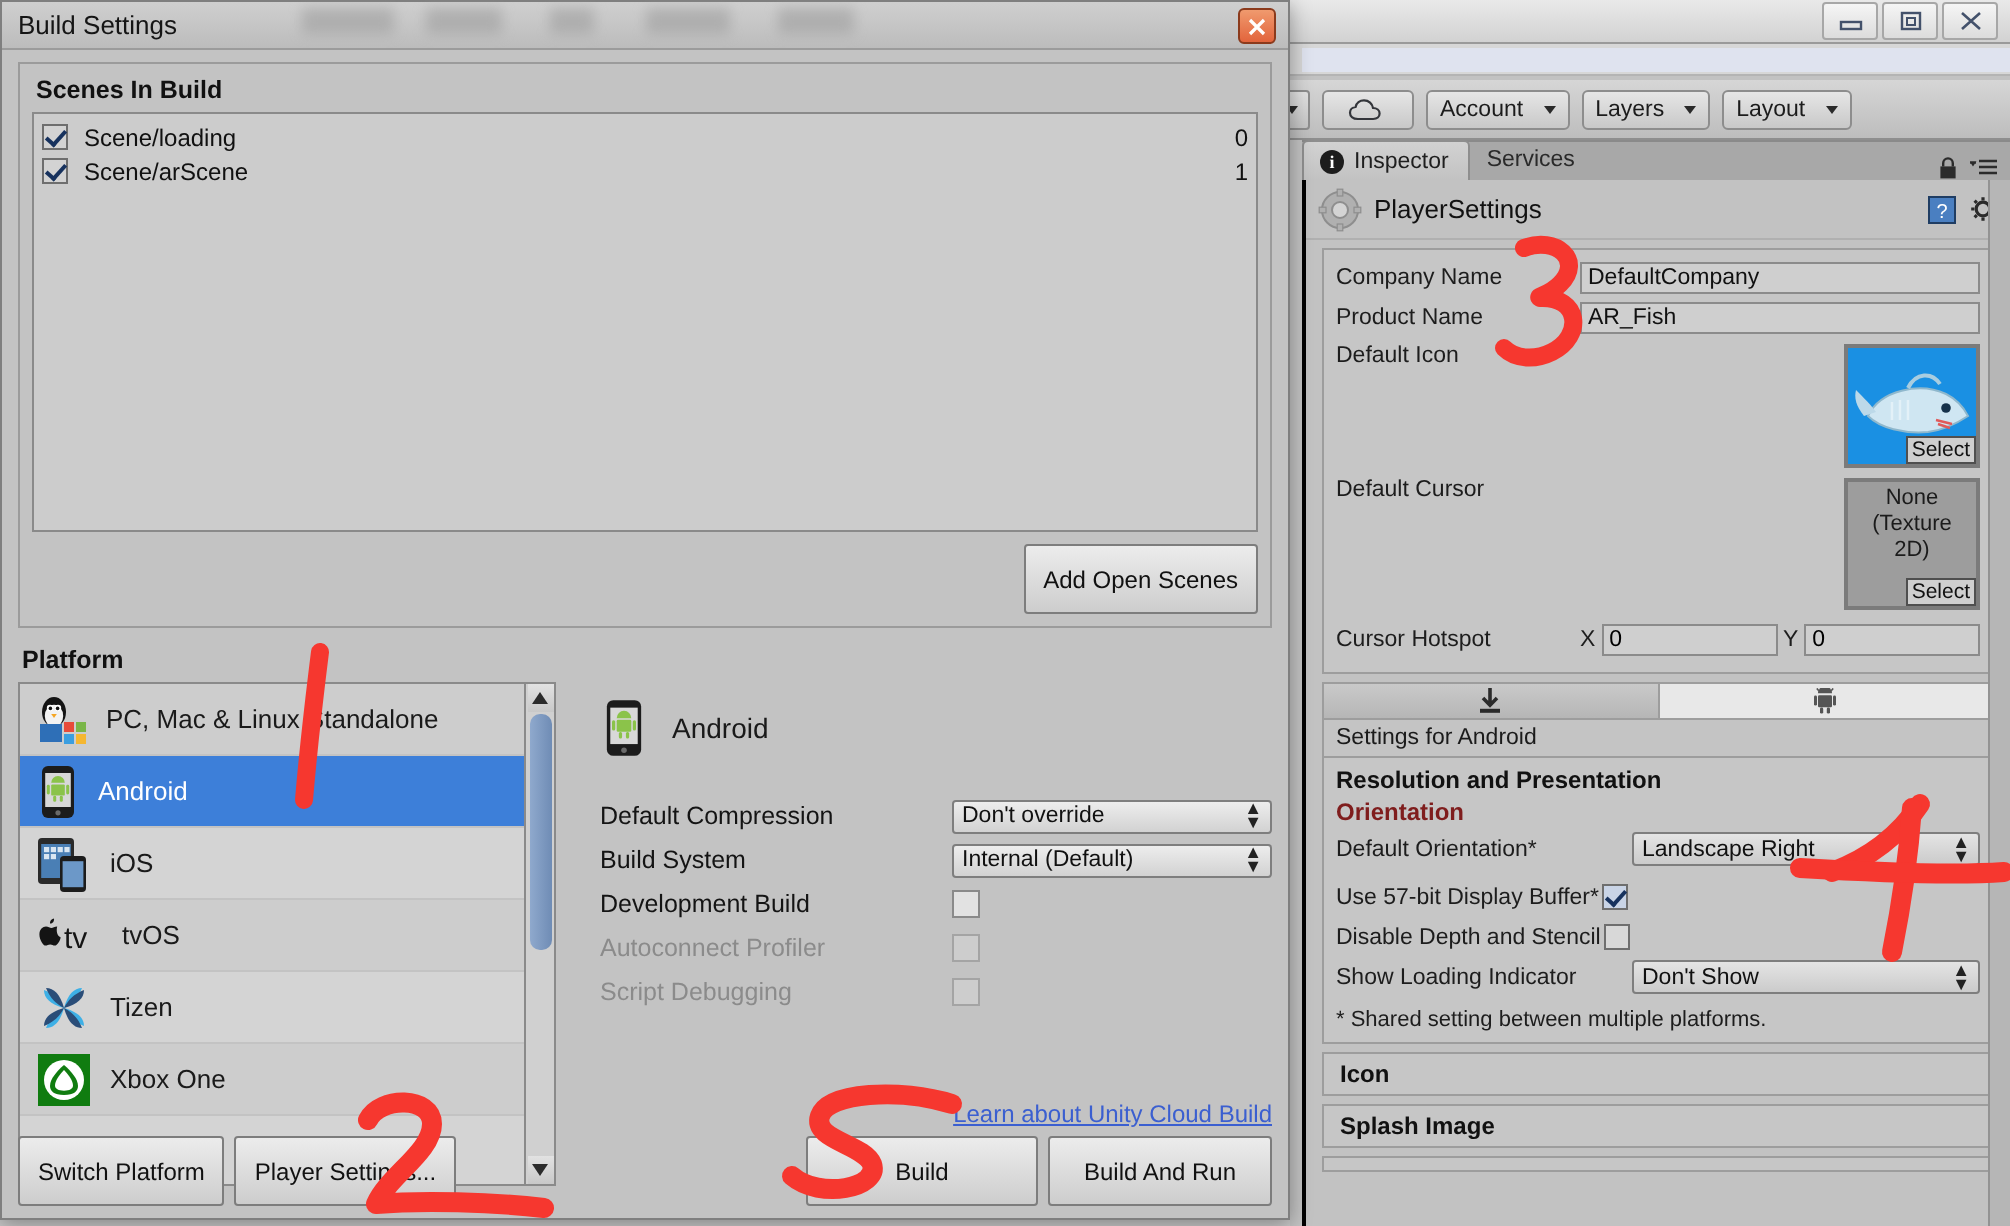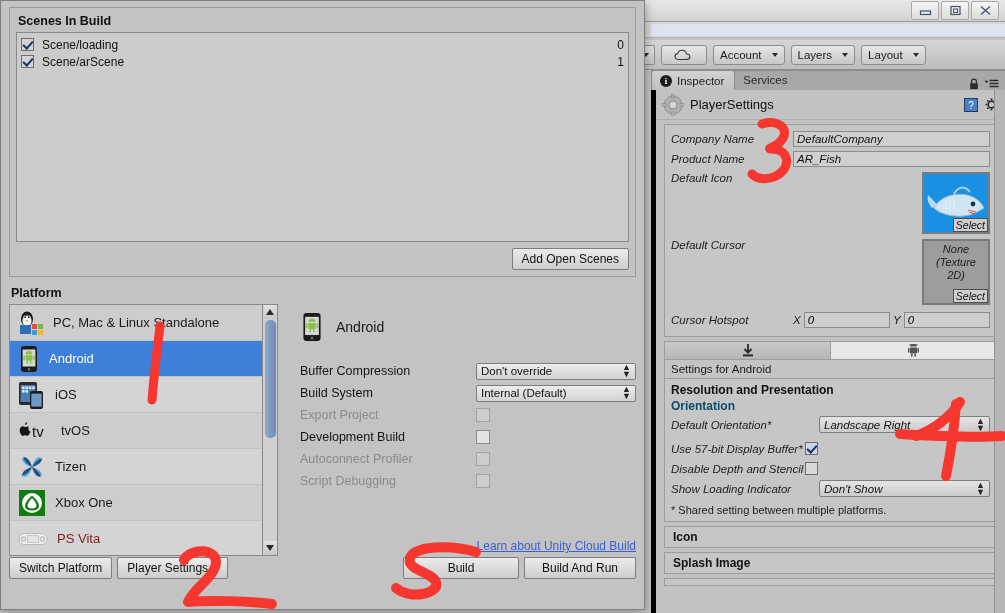--- a/index.html
+++ b/index.html
@@ -88,35 +88,35 @@
   .info-dot {
     width: 12px; height: 12px; border-radius: 50%;
     background: #1d1d1d; color: #fff; font-size: 9px; font-weight: bold;
     display: flex; align-items: center; justify-content: center;
     font-family: "Liberation Serif", serif;
   }
   .tabs-right { margin-left: auto; display: flex; align-items: center; gap: 6px; padding-right: 6px; }
 
   .insp-body {
     position: absolute; left: 651px; top: 90px; width: 354px; height: 523px;
-    background: #c2c2c2; border-left: 5px solid #000000;
+    background: #c2c2c2; border-left: 2px solid #000000;
   }
   .ps-header {
     height: 30px; display: flex; align-items: center; gap: 6px; padding: 0 6px;
     border-bottom: 1px solid #b0b0b0;
   }
   .ps-title { font-size: 13px; color: #111; }
   .ps-hdr-right { margin-left: auto; display: flex; align-items: center; gap: 7px; }
 
   .ps-box {
     margin: 4px 8px 0 8px;
     border: 1px solid #9d9d9d; background: #c6c6c6;
     padding: 4px 6px 6px 6px;
   }
-  .row { display: flex; align-items: center; height: 19px; margin-bottom: 1px; font-style: italic; }
+  .row { display: flex; align-items: center; height: 19px; margin-bottom: 1px; }
   .row .lab { font-size: 11.5px; color: #1d1d1d; width: 122px; flex: none; }
   .txtfield {
     flex: 1; height: 16px; background: #cfcfcf;
     border: 1px solid #8b8b8b; font-size: 11.5px; color: #111;
     padding: 0 3px; display: flex; align-items: center;
   }
   .icon-slot {
     width: 68px; height: 62px; background: #1f8fe0;
     border: 2px solid #7b7b7b; position: relative; overflow: hidden;
   }
@@ -149,21 +149,21 @@
   .settings-for {
     margin: 0 8px; padding: 3px 6px; font-size: 11.5px; color: #1b1b1b;
     border-left: 1px solid #9d9d9d; border-right: 1px solid #9d9d9d;
     background: #c4c4c4;
   }
   .sect {
     margin: 0 8px; border: 1px solid #9d9d9d; background: #c6c6c6;
     padding: 4px 6px 5px 6px;
   }
   .sect-title { font-size: 12px; font-weight: bold; color: #111; margin-bottom: 2px; }
-  .sub-title { font-size: 12px; font-weight: bold; color: #0c4a6e; margin: 1px 0 2px 0; }
+  .sub-title { font-size: 12px; font-weight: bold; color: #7f1d1d; margin: 1px 0 2px 0; }
   .dropdown {
     height: 17px; background: linear-gradient(#e4e4e4,#cbcbcb);
     border: 1px solid #7e7e7e; border-radius: 2px;
     display: flex; align-items: center; padding: 0 4px;
     font-size: 11.5px; color: #111;
   }
   .dd-arrows { margin-left: auto; font-size: 9px; line-height: 7px; color: #222; text-align: center; }
   .cb {
     width: 13px; height: 13px; background: #d8d8d8;
     border: 1px solid #6e6e6e; position: relative; flex: none;
@@ -232,21 +232,21 @@
     border: 1px solid #6e6e6e; position: relative; flex: none;
   }
   .scene-cb:after {
     content: "";
     position: absolute; left: 3px; top: 0px; width: 4px; height: 8px;
     border: solid #17325e; border-width: 0 2px 2px 0; transform: rotate(42deg);
   }
   .btn {
     background: linear-gradient(#ececec,#cdcdcd);
     border: 1px solid #7d7d7d; border-radius: 2px;
-    font-size: 12px; color: #111; padding: 2px 9px; height: 22px;
+    font-size: 12px; color: #111; padding: 2px 9px; height: 35px;
     display: inline-flex; align-items: center; justify-content: center;
     white-space: nowrap;
   }
   .add-open-row { display: flex; justify-content: flex-end; margin-top: 6px; }
 
   .platform-title { font-size: 12.5px; font-weight: bold; color: #111; margin: 9px 0 4px 2px; }
   .plat-wrap { display: flex; gap: 0; }
   .plat-list {
     width: 255px; height: 252px; background: #cdcdcd;
     border: 1px solid #8a8a8a; position: relative; overflow: hidden;
@@ -506,20 +506,29 @@
     </div>
     <div class="fold">
       <span>Splash Image</span>
     </div>
     <div class="fold" style="height:8px"></div>
   </div>
 
   <div class="vscroll-right"></div>
 
   <div class="dlg">
+    <div class="dlg-title">
+      <span class="t">Build Settings</span>
+      <span class="blur-menu"></span>
+      <span class="dlg-close">
+        <svg width="9" height="9" viewBox="0 0 9 9">
+          <path d="M1 1 L8 8 M8 1 L1 8" stroke="#fff" stroke-width="1.6"></path>
+        </svg>
+      </span>
+    </div>
 
     <div class="dlg-body">
 
       <div class="panel-outer">
         <div class="scenes-title">Scenes In Build</div>
         <div class="scene-list">
           <div class="scene-row">
             <span class="scene-cb"></span>
             <span class="nm">Scene/loading</span>
             <span class="idx">0</span>
@@ -666,39 +675,35 @@
                 <rect x="15.1" y="10.4" width="1.5" height="4.8" rx=".7"></rect>
                 <rect x="8.6" y="15.9" width="1.5" height="3" rx=".7"></rect>
                 <rect x="11.9" y="15.9" width="1.5" height="3" rx=".7"></rect>
               </g>
               <circle cx="11" cy="24.4" r="1.3" fill="#6a6a6a"></circle>
             </svg>
             <span class="nm">Android</span>
           </div>
 
           <div class="pr-row">
-            <span class="lab">Buffer Compression</span>
+            <span class="lab">Default Compression</span>
             <span class="pr-dd">
               <span>Don't override</span>
               <span class="dd-arrows">▲<br>▼</span>
             </span>
           </div>
 
           <div class="pr-row">
             <span class="lab">Build System</span>
             <span class="pr-dd">
               <span>Internal (Default)</span>
               <span class="dd-arrows">▲<br>▼</span>
             </span>
           </div>
 
-          <div class="pr-row">
-            <span class="lab dim">Export Project</span>
-            <span class="pr-cb dim"></span>
-          </div>
 
           <div class="pr-row">
             <span class="lab">Development Build</span>
             <span class="pr-cb"></span>
           </div>
 
           <div class="pr-row">
             <span class="lab dim">Autoconnect Profiler</span>
             <span class="pr-cb dim"></span>
           </div>

